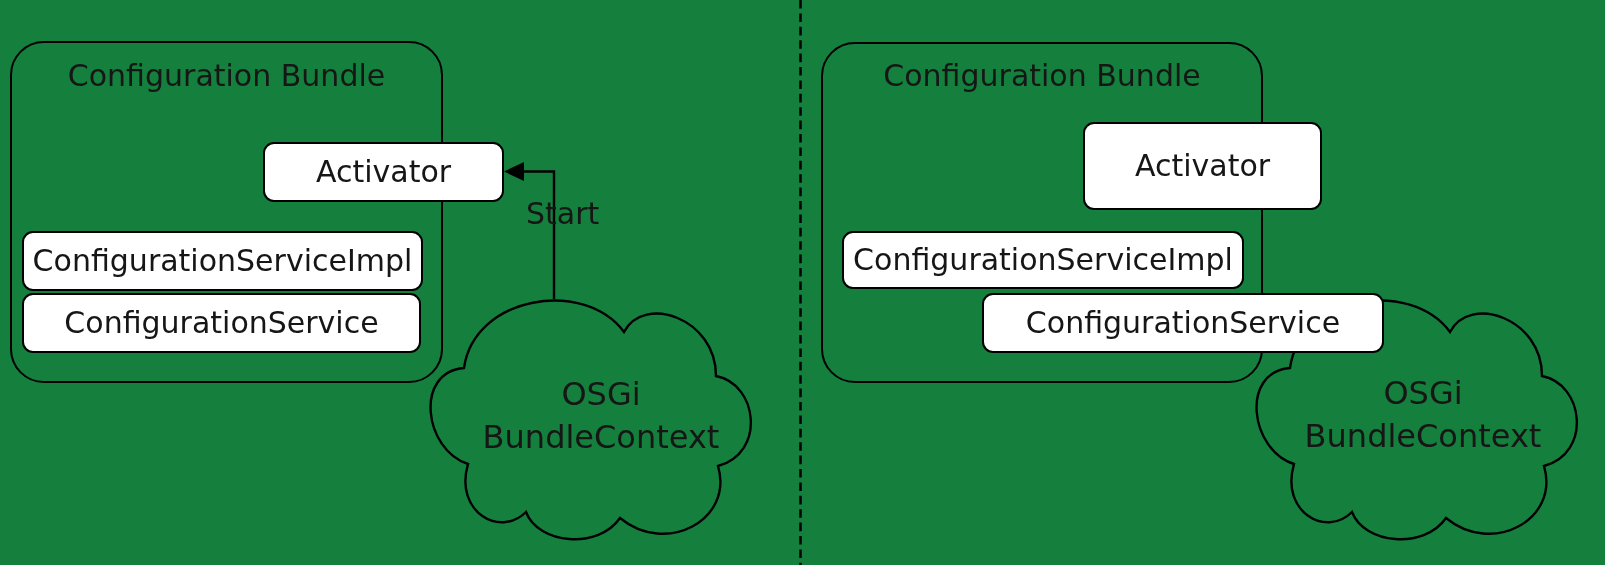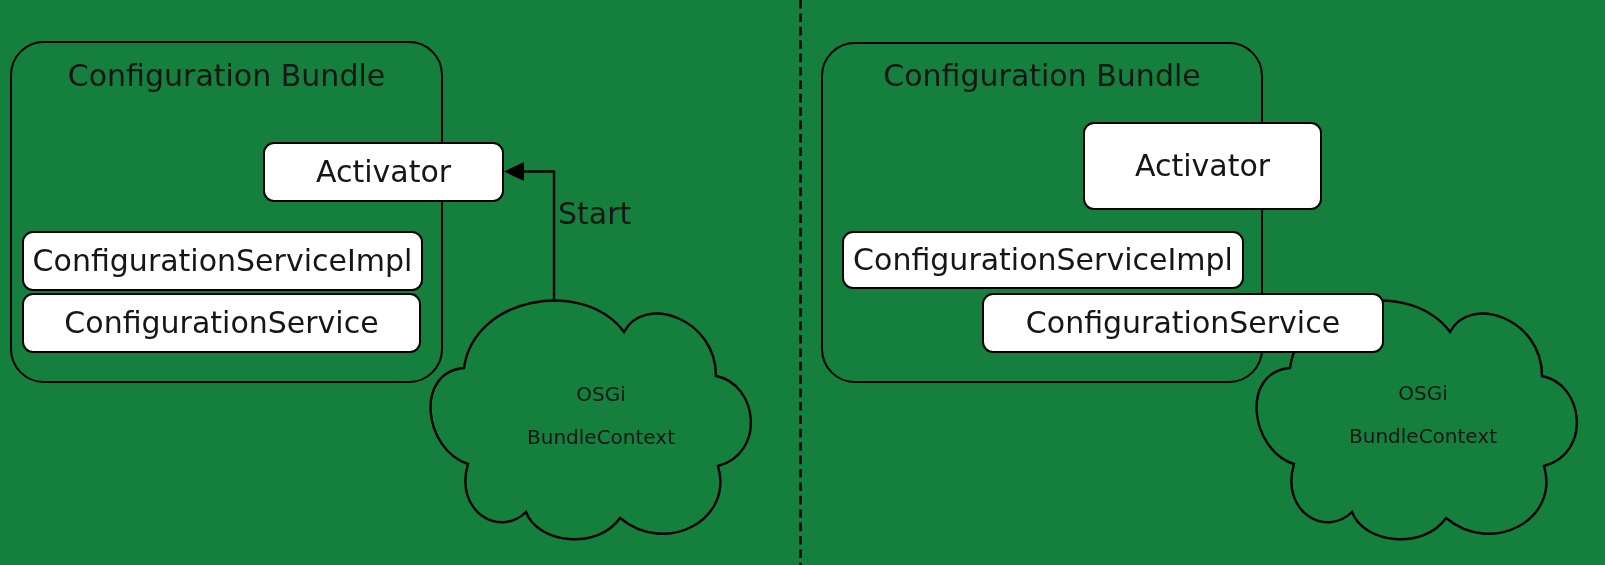--- a/index.html
+++ b/index.html
@@ -51,21 +51,21 @@
   .label {
     position: absolute;
     z-index: 2;
     font-size: 30px;
     line-height: 34px;
     white-space: nowrap;
   }
   .title { text-align: center; }
   #title-left  { left: 10px;  top: 59px; width: 433px; }
   #title-right { left: 821px; top: 59px; width: 442px; }
-  #start-label { left: 558px; top: 197px; }
+  #start-label { left: 526px; top: 197px; }
 
   .box {
     position: absolute;
     box-sizing: border-box;
     border: 2.6px solid #000000;
     border-radius: 11px;
     background: #ffffff;
     z-index: 3;
     display: flex;
     flex-direction: column;
@@ -79,21 +79,21 @@
   #l-activator { left: 263px;  top: 142px; width: 241px; height: 60px; }
   #l-impl      { left: 22px;   top: 231px; width: 401px; height: 60px; }
   #l-svc       { left: 22px;   top: 293px; width: 399px; height: 60px; }
   #r-activator { left: 1083px; top: 122px; width: 239px; height: 88px; }
   #r-impl      { left: 842px;  top: 231px; width: 402px; height: 58px; }
   #r-svc       { left: 982px;  top: 293px; width: 402px; height: 60px; }
 
   .cloud-label {
     position: absolute;
     z-index: 2;
-    font-size: 20px;
+    font-size: 32px;
     line-height: 43px;
     text-align: center;
     white-space: nowrap;
   }
   #cloud-label-left  { left: 440px;  top: 373px; width: 322px; }
   #cloud-label-right { left: 1262px; top: 372px; width: 322px; }
   .cloud-label span { display: block; }
 </style>
 </head>
 <body>

